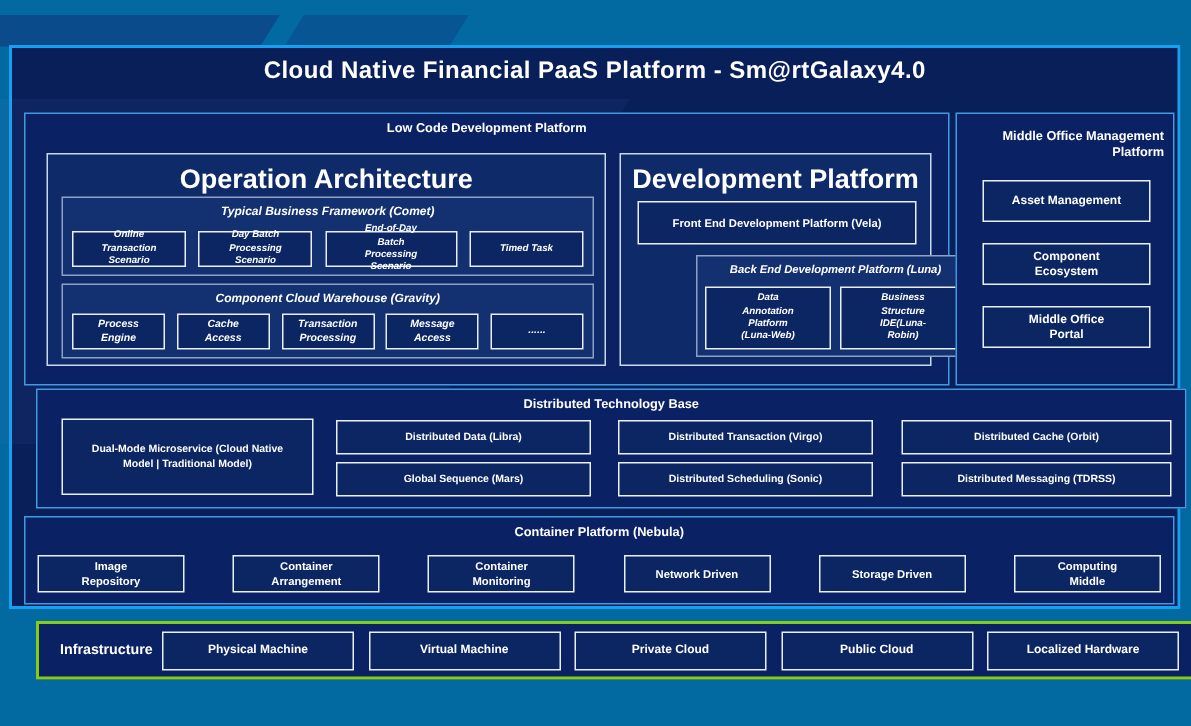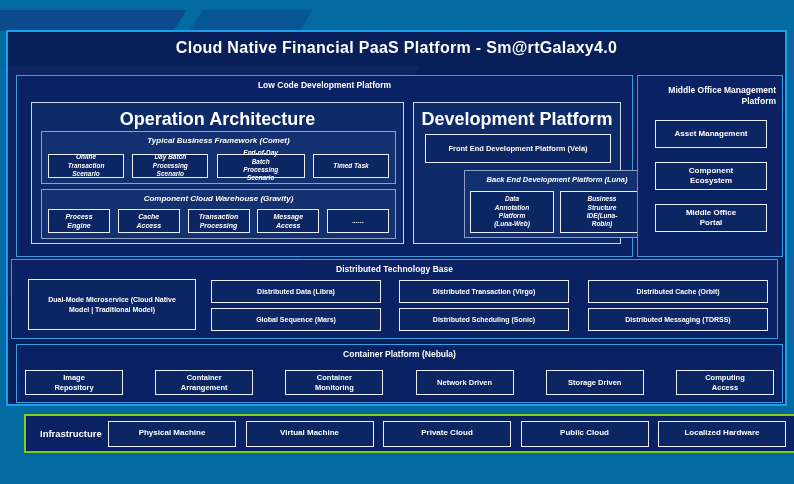--- a/index.html
+++ b/index.html
@@ -20,21 +20,21 @@
     position:absolute;left:6px;top:30px;width:781px;height:376px;
     border:2px solid #18A0F0;background:#091F5A;
   }
   .main-title{
     position:absolute;left:0;top:7px;width:100%;text-align:center;
     font-size:16px;letter-spacing:.3px;
   }
   .sec{position:absolute;border:1px solid #3E9BE0;background:#0A2264;}
   .sec-lowcode{left:8px;top:43px;width:617px;height:182px;}
   .sec-middle{left:629px;top:43px;width:146px;height:182px;}
-  .sec-dist{left:3px;top:227px;width:767px;height:80px;}
+  .sec-dist{left:16px;top:227px;width:767px;height:80px;}
   .sec-cont{left:8px;top:312px;width:767px;height:59px;}
   .sec-label{position:absolute;left:0;top:4px;width:100%;text-align:center;font-size:8.5px;}
   .box{position:absolute;border:1.5px solid #C8D8EE;background:#0E2A68;}
   .box-oa{left:14px;top:26px;width:373px;height:142px;}
   .box-dp{left:396px;top:26px;width:208px;height:142px;}
   .box-title{position:absolute;left:0;top:6px;width:100%;text-align:center;font-size:18px;}
   .subframe{position:absolute;border:1px solid #8EA0C6;background:#133070;font-style:italic;}
   .sub-tbf{left:9px;top:28px;width:355px;height:53px;}
   .sub-ccw{left:9px;top:86px;width:355px;height:50px;}
   .sub-label{position:absolute;left:0;top:4px;width:100%;text-align:center;font-size:8px;}
@@ -145,21 +145,21 @@
     </div>
 
     <div class="sec sec-cont">
       <div class="sec-label">Container Platform (Nebula)</div>
       <div class="cont-row">
         <div class="chip">Image Repository</div>
         <div class="chip">Container Arrangement</div>
         <div class="chip">Container Monitoring</div>
         <div class="chip">Network Driven</div>
         <div class="chip">Storage Driven</div>
-        <div class="chip">Computing Access</div>
+        <div class="chip">Computing Middle</div>
       </div>
     </div>
   </div>
 
   <div class="infra">
     <div class="infra-label">Infrastructure</div>
     <div class="infra-row">
       <div class="chip">Physical Machine</div>
       <div class="chip">Virtual Machine</div>
       <div class="chip">Private Cloud</div>

